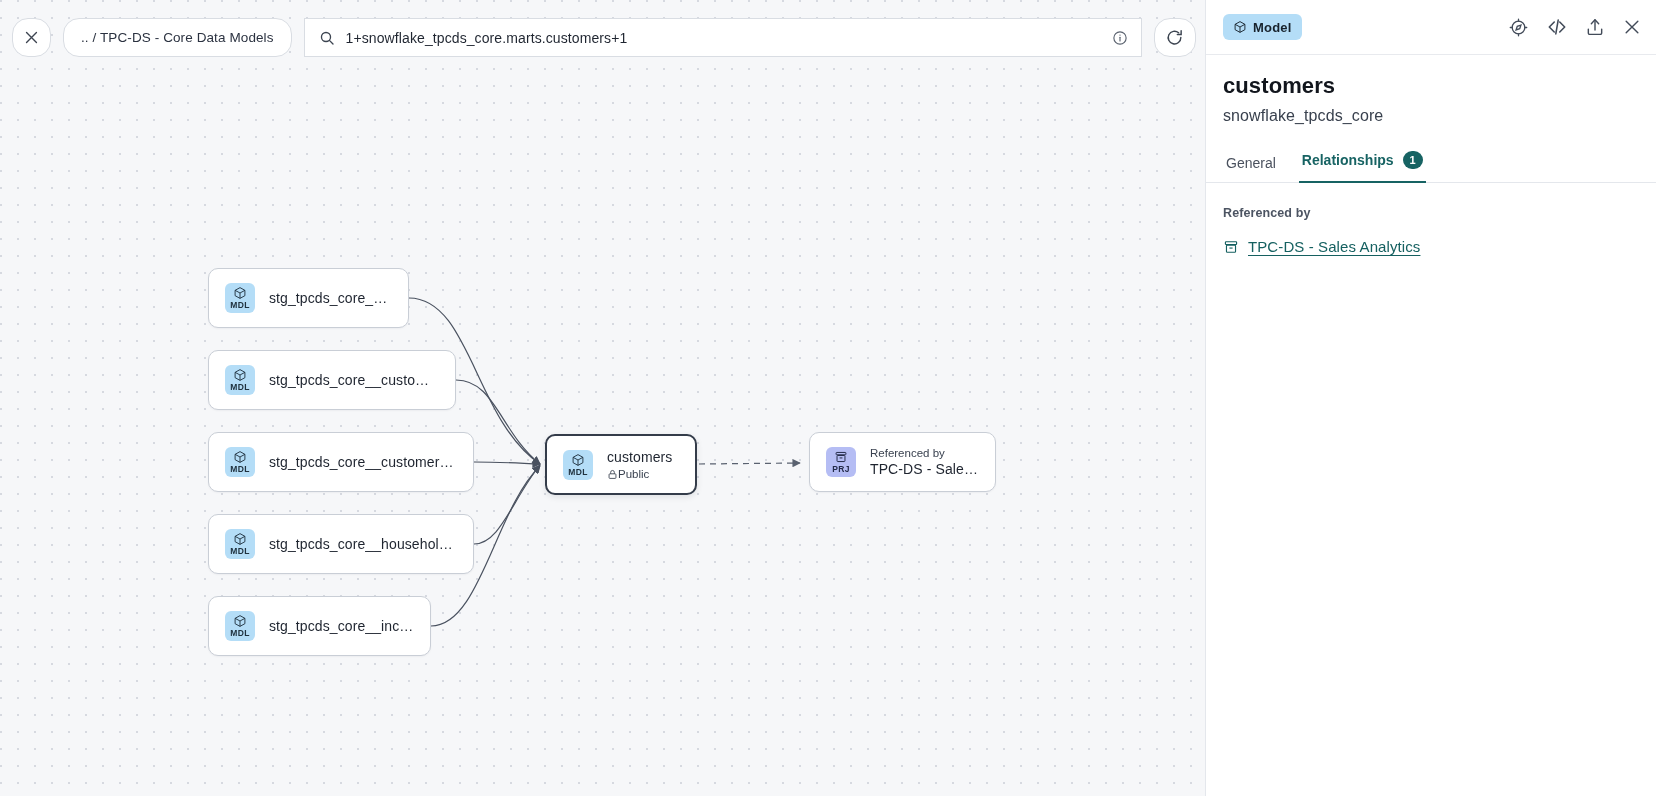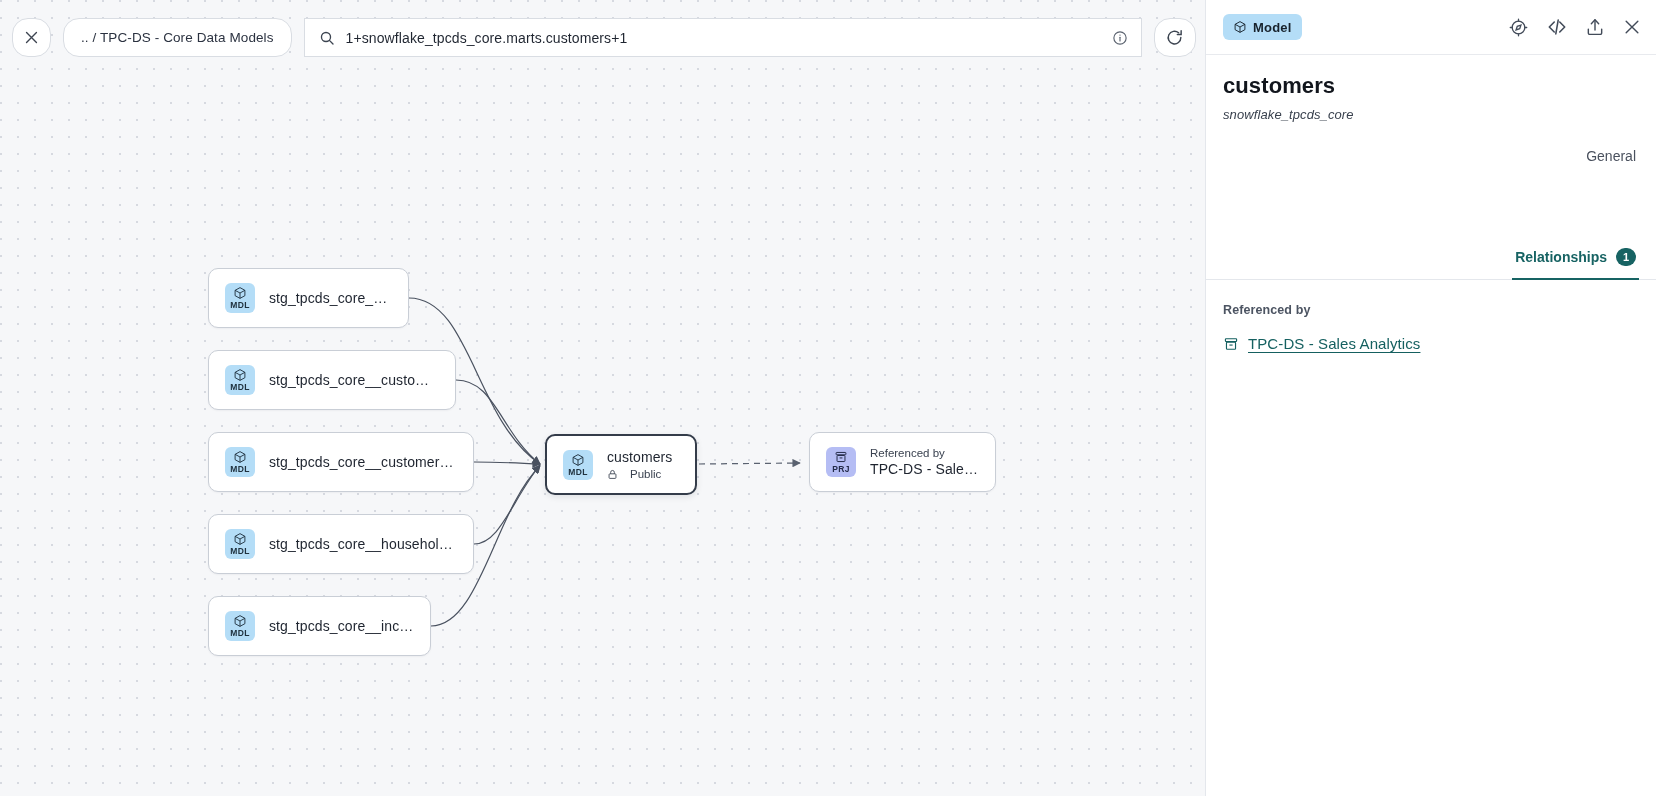--- a/index.html
+++ b/index.html
@@ -101,21 +101,21 @@
   .nbadge .btxt { font-size: 8.5px; font-weight: 700; letter-spacing: .3px; line-height: 9px; }
   .nbadge .ico svg { margin-bottom: 1px; }
   .nbody { min-width: 0; display: flex; flex-direction: column; justify-content: center; }
   .ntitle {
     font-size: 14px; color: #1e242f;
     white-space: nowrap; overflow: hidden; text-overflow: ellipsis;
     letter-spacing: .1px;
   }
   .nsub {
     font-size: 11.5px; color: #3a4250;
-    display: flex; align-items: center; gap: 12px;
+    display: flex; align-items: center; gap: 0;
     margin-top: 3px;
   }
   .nkicker { font-size: 11.5px; color: #3a4250; margin-bottom: 2px; }
 
   
   #panel {
     width: 451px; height: 796px;
     background: #ffffff;
     border-left: 1px solid #e4e7ec;
     position: relative;
@@ -135,38 +135,37 @@
     display: inline-flex; align-items: center; gap: 6px;
     padding: 0 10px;
     font-size: 13px; font-weight: 700;
     letter-spacing: .2px;
   }
   #panel-actions { margin-left: auto; display: flex; align-items: center; gap: 17px; color: #3f4personal; }
   #panel-actions { color: #424b59; }
   .pa { cursor: pointer; display: flex; align-items: center; justify-content: center; }
   #panel-head { padding: 18px 17px 0 17px; }
   #entity-title { font-size: 22px; font-weight: 700; color: #12161d; letter-spacing: .1px; }
-  #entity-sub { font-size: 13px; color: #39414e; margin-top: 8px; letter-spacing: .1px; font-style: italic; }
+  #entity-sub { font-size: 16px; color: #39414e; margin-top: 8px; letter-spacing: .1px; }
   #tabs {
     margin-top: 25px;
-    display: flex; align-items: flex-end; gap: 40px;
+    display: flex; align-items: flex-end; gap: 20px;
     padding: 0 17px;
     border-bottom: 1px solid #e4e7ec;
-    flex-direction: column;
   }
   .tab {
     display: flex; align-items: center; gap: 9px;
     padding: 0 3px 12px 3px;
     font-size: 14px;
     color: #4a515e;
     cursor: pointer;
     position: relative;
     top: 1px;
   }
-  .tab.active { color: #176363; font-weight: 700; border-bottom: 2.5px solid #176363; margin-top: 32px; }
+  .tab.active { color: #176363; font-weight: 700; border-bottom: 2.5px solid #176363; }
   .tab-badge {
     background: #176363; color: #fff;
     font-size: 11px; font-weight: 700;
     border-radius: 9px;
     min-width: 20px; height: 18px;
     display: inline-flex; align-items: center; justify-content: center;
     padding: 0 6px;
   }
   #panel-body { padding: 23px 17px 0 17px; }
   #ref-label { font-size: 12.5px; font-weight: 700; color: #4c5462; letter-spacing: .1px; }

